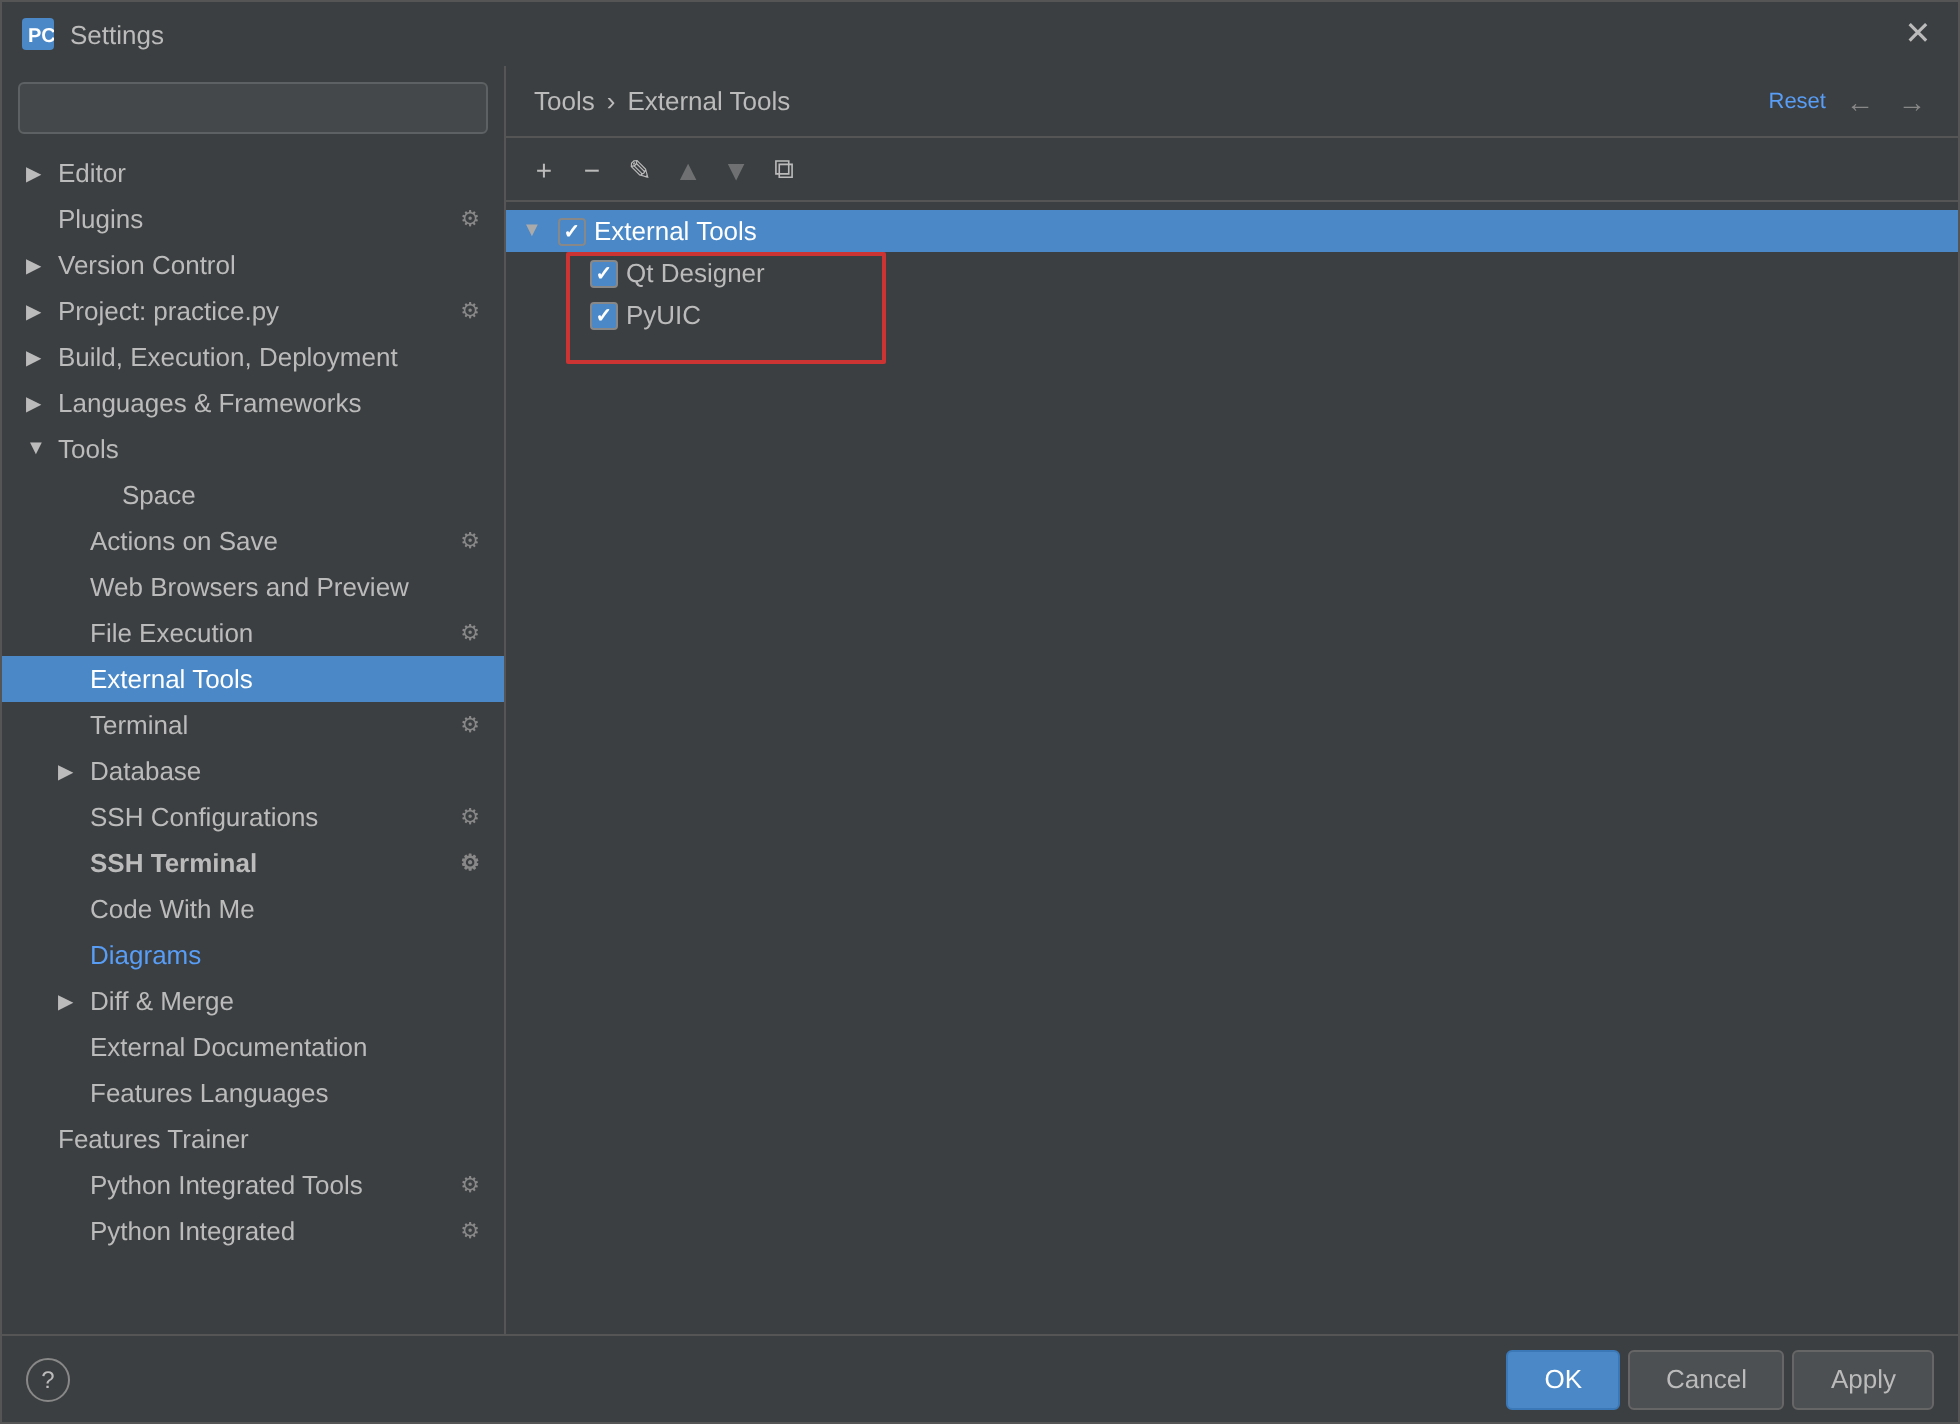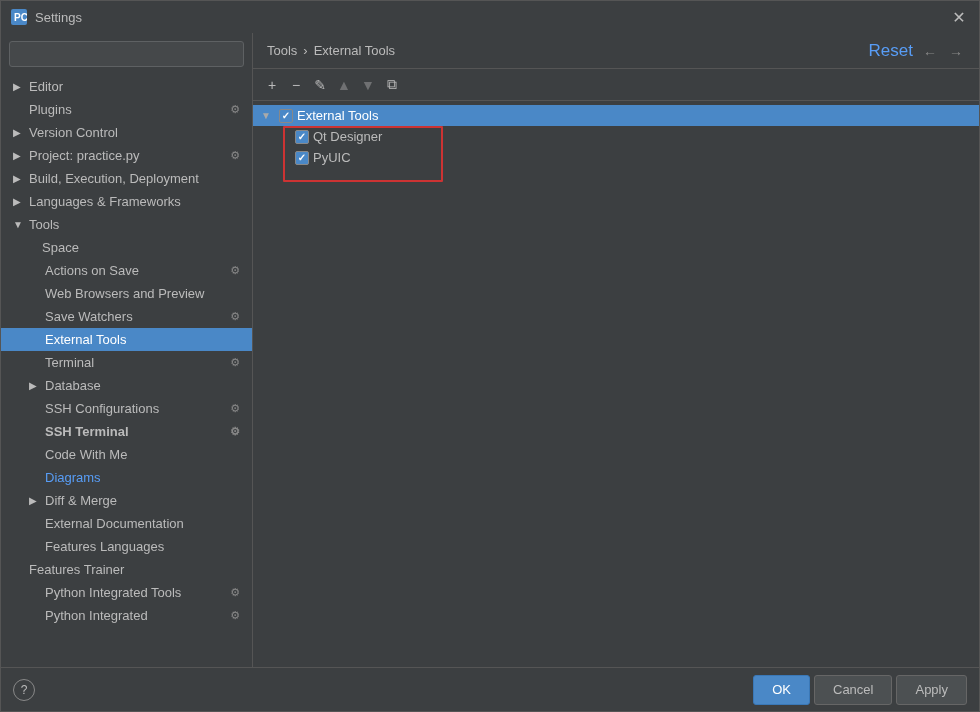--- a/index.html
+++ b/index.html
@@ -124,21 +124,21 @@
       font-size: 13px;
     }
     .breadcrumb-actions {
       display: flex;
       align-items: center;
       gap: 8px;
     }
     .reset-link {
       color: #589df6;
       cursor: pointer;
-      font-size: 17px;
+      font-size: 11px;
       text-decoration: none;
     }
     .nav-arrow {
       color: #888;
       font-size: 14px;
       cursor: pointer;
       padding: 0 2px;
     }
     
     .toolbar {
@@ -315,39 +315,39 @@
       <div class="sidebar-item">
         <span class="arrow">▶</span>
         <span>Languages &amp; Frameworks</span>
       </div>
 
       <div class="sidebar-item">
         <span class="arrow">▼</span>
         <span>Tools</span>
       </div>
 
-      <div class="sidebar-item indent1" style="padding-left:25px;">
+      <div class="sidebar-item indent1" style="padding-left:44px;">
         <span class="arrow"> </span>
         <span>Space</span>
       </div>
 
       <div class="sidebar-item" style="padding-left:28px;">
         <span class="arrow"> </span>
         <span>Actions on Save</span>
         <span class="gear-icon-small">⚙</span>
       </div>
 
       <div class="sidebar-item" style="padding-left:28px;">
         <span class="arrow"> </span>
         <span>Web Browsers and Preview</span>
       </div>
 
       <div class="sidebar-item" style="padding-left:28px;">
         <span class="arrow"> </span>
-        <span>Save Watchers</span>
+        <span>File Execution</span>
         <span class="gear-icon-small">⚙</span>
       </div>
 
       <div class="sidebar-item active" style="padding-left:28px;">
         <span class="arrow"> </span>
         <span>External Tools</span>
       </div>
 
       <div class="sidebar-item" style="padding-left:28px;">
         <span class="arrow"> </span>

